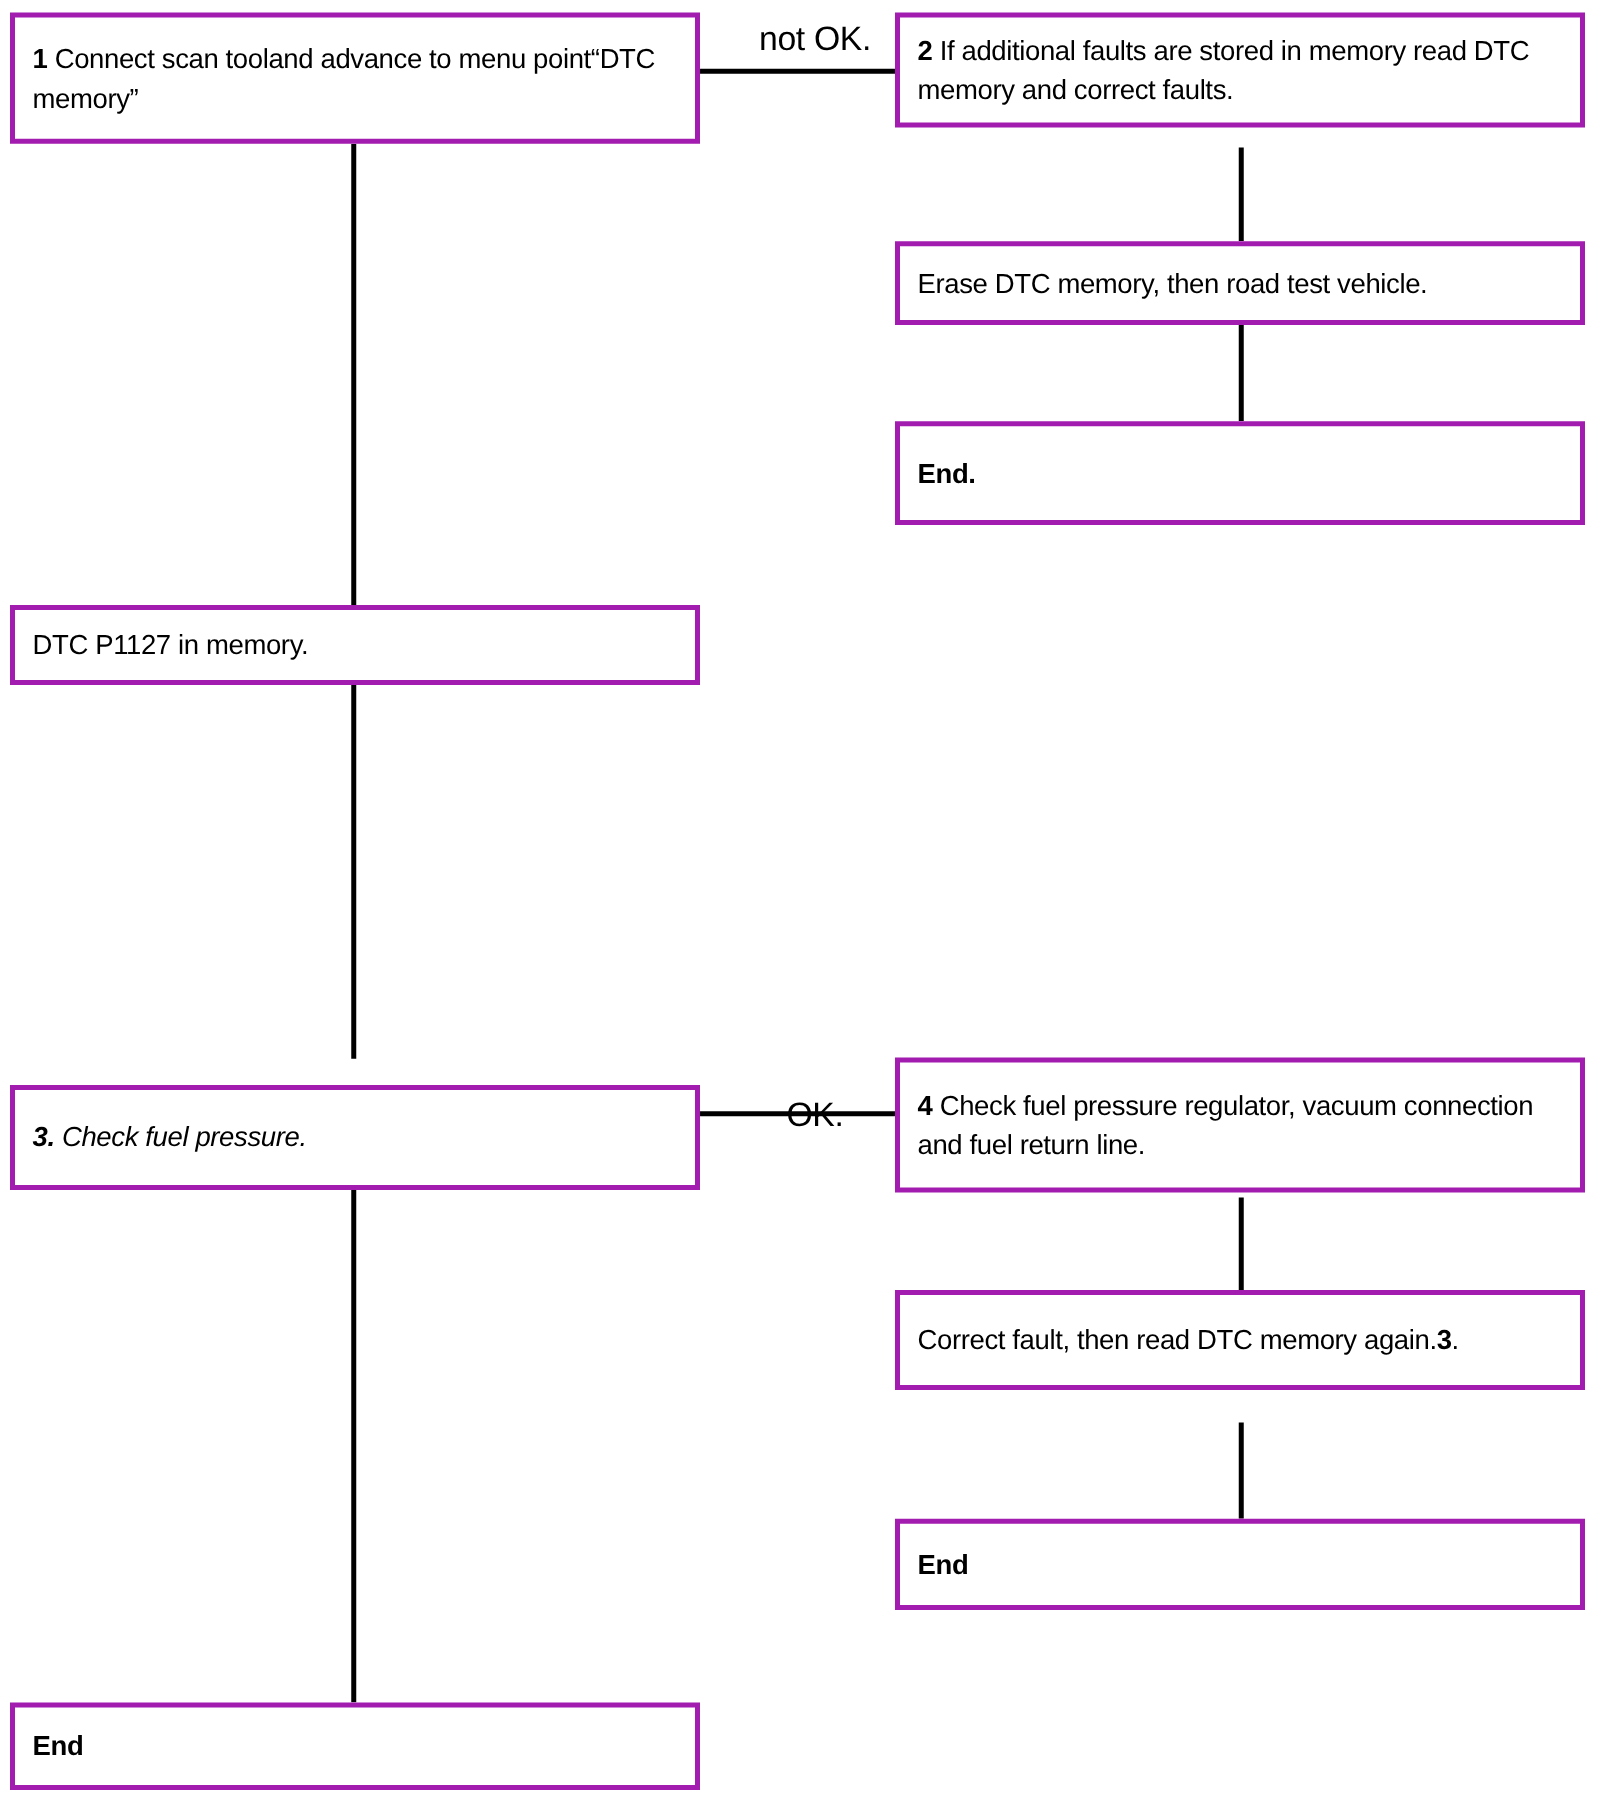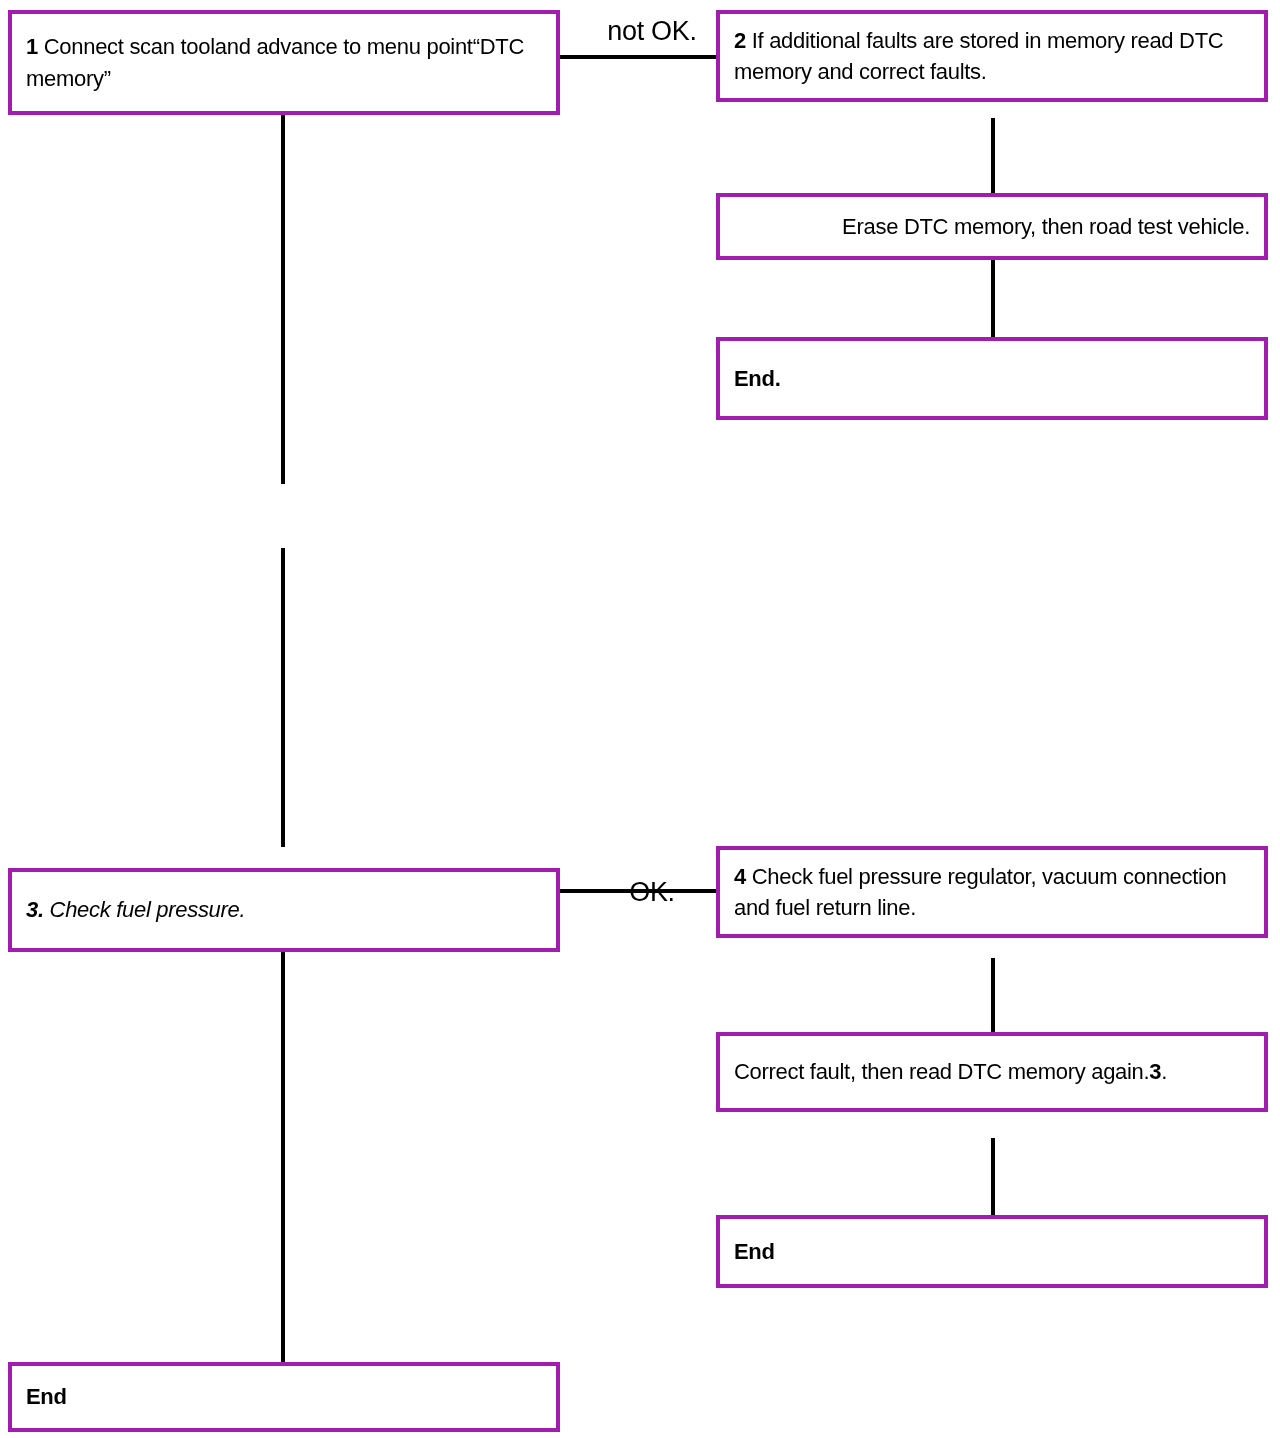--- a/index.html
+++ b/index.html
@@ -59,42 +59,45 @@
   <div class="hline" style="left:560px; top:55px; width:156px;"></div>
   <div class="hline" style="left:560px; top:889px; width:156px;"></div>
 
   <div class="edge-label" style="top:16px;">not OK.</div>
   <div class="edge-label" style="top:877px;">OK.</div>
 
   <div class="node col-left" style="top:10px; height:105px;">
     <div class="txt"><b>1</b> <span>Connect scan tooland advance to menu point“DTC memory”</span></div>
   </div>
 
+  <div class="node col-left" style="top:484px; height:64px;">
+    <div class="txt"><span>DTC P1127 in memory.</span></div>
+  </div>
 
   <div class="node col-left" style="top:868px; height:84px;font-style:italic;">
     <div class="txt"><b>3.</b> <span>Check fuel pressure.</span></div>
   </div>
 
   <div class="node col-left" style="top:1362px; height:70px;">
     <div class="txt"><b>End</b></div>
   </div>
 
   <div class="node col-right" style="top:10px; height:92px;">
     <div class="txt"><b>2</b> <span>If additional faults are stored in memory read DTC memory and correct faults.</span></div>
   </div>
 
-  <div class="node col-right" style="top:193px; height:67px;justify-content:flex-end;">
+  <div class="node col-right" style="top:193px; height:67px;">
     <div class="txt"><span>Erase DTC memory, then road test vehicle.</span></div>
   </div>
 
   <div class="node col-right" style="top:337px; height:83px;">
     <div class="txt"><b>End.</b></div>
   </div>
 
-  <div class="node col-right" style="top:846px; height:92px;">
+  <div class="node col-right" style="top:846px; height:108px;">
     <div class="txt"><b>4</b> <span>Check fuel pressure regulator, vacuum connection and fuel return line.</span></div>
   </div>
 
   <div class="node col-right" style="top:1032px; height:80px;">
     <div class="txt"><span>Correct fault, then read DTC memory again.</span><b>3</b><span>.</span></div>
   </div>
 
   <div class="node col-right" style="top:1215px; height:73px;">
     <div class="txt"><b>End</b></div>
   </div>

